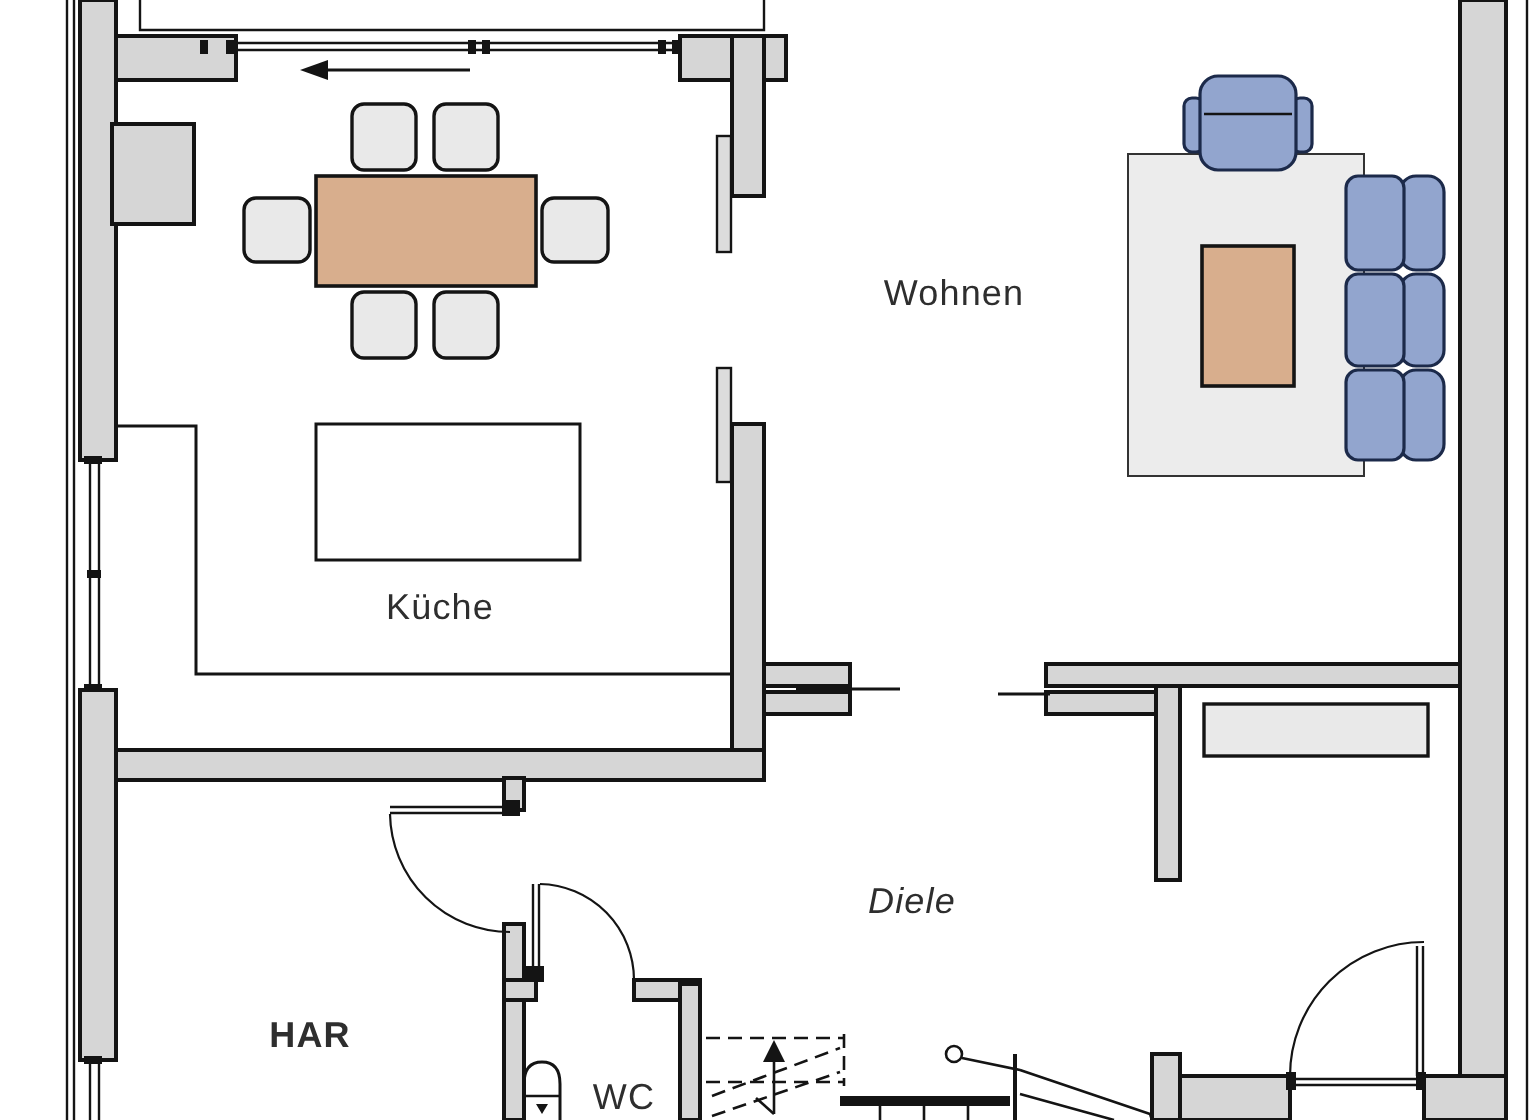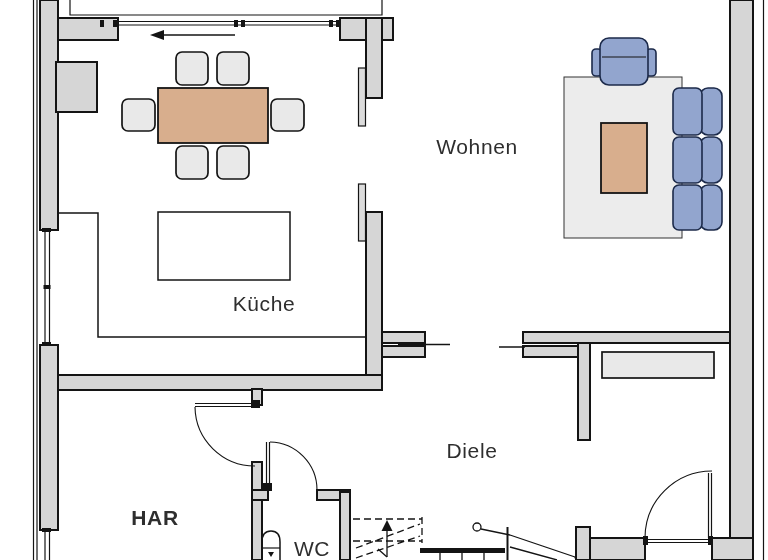--- a/index.html
+++ b/index.html
@@ -1,19 +1,19 @@
 <!DOCTYPE html>
 <html style="--wall-fill: #d6d6d6; --line: #141414; --panel: #dcdcdc; --wood: #d8ae8d; --upholstery: #92a5ce; --navy: #1c2a4a; --furniture-gray: #e9e9e9; --rug: #ececec;"><head>
 <meta charset="utf-8">
 <style>
   html,body{margin:0;padding:0;background:#ffffff;}
   #plan{position:relative;width:768px;height:560px;background:#fff;overflow:hidden;
         font-family:"Liberation Sans", sans-serif;}
   #plan svg{position:absolute;left:0;top:0;}
-  .room-label{position:absolute;color:#2e2e2e;font-size:21px;letter-spacing:0.6px;
+  .room-label{position:absolute;color:#2e2e2e;font-size:18px;letter-spacing:0.6px;
               white-space:nowrap;transform:translate(-50%,-50%);}
   
   .wall       {fill:var(--wall-fill,#d6d6d6);stroke:var(--line,#141414);stroke-width:2;}
   .wall-solid {fill:var(--line,#141414);stroke:none;}
   .panel      {fill:var(--panel,#dcdcdc);stroke:var(--line,#141414);stroke-width:1.2;}
   .thin       {fill:none;stroke:var(--line,#141414);stroke-width:1.2;}
   .thin15     {fill:none;stroke:var(--line,#141414);stroke-width:1.5;}
   .blockmark  {fill:var(--line,#141414);stroke:none;}
   .arc        {fill:none;stroke:var(--line,#141414);stroke-width:1.1;}
   .dashed     {fill:none;stroke:var(--line,#141414);stroke-width:1.3;stroke-dasharray:7 4;}
@@ -148,18 +148,18 @@
       <path class="dashed" d="M353,519 H422 M353,541 H422 M422,517 V543 M356,548 L420,524 M356,558 L420,536"></path>
       <line class="solidln" x1="387" y1="557" x2="387" y2="527"></line>
       <path class="solidln" d="M387,557 L378,549"></path>
       <polygon class="blockmark" points="387,520 381.5,531 392.5,531"></polygon>
       <line class="solidln" x1="507.5" y1="527" x2="507.5" y2="560" style="stroke-width:2"></line>
       <path class="solidln" d="M440,553 V560 M462,553 V560 M484,553 V560 M481,529 L510,535 M510,535 L575,557 M510,547 L557,560 M575,557 L576,560"></path>
       <circle cx="477" cy="527" r="4" fill="#ffffff" stroke="#141414" stroke-width="1.3"></circle>
     </g>
   </svg>
 
-  <div class="room-label" style="left:220px;top:304px;margin-left:44px;">Küche</div>
+  <div class="room-label" style="left:220px;top:304px;">Küche</div>
   <div class="room-label" style="left:477px;top:147px;">Wohnen</div>
-  <div class="room-label" style="left:472px;top:451px;">Diele</div>
+  <div class="room-label" style="left:456px;top:451px;font-style:italic;">Diele</div>
   <div class="room-label" style="left:155px;top:518px;font-weight:bold;">HAR</div>
   <div class="room-label" style="left:312px;top:549px;">WC</div>
 </div>
 
 </body></html>

